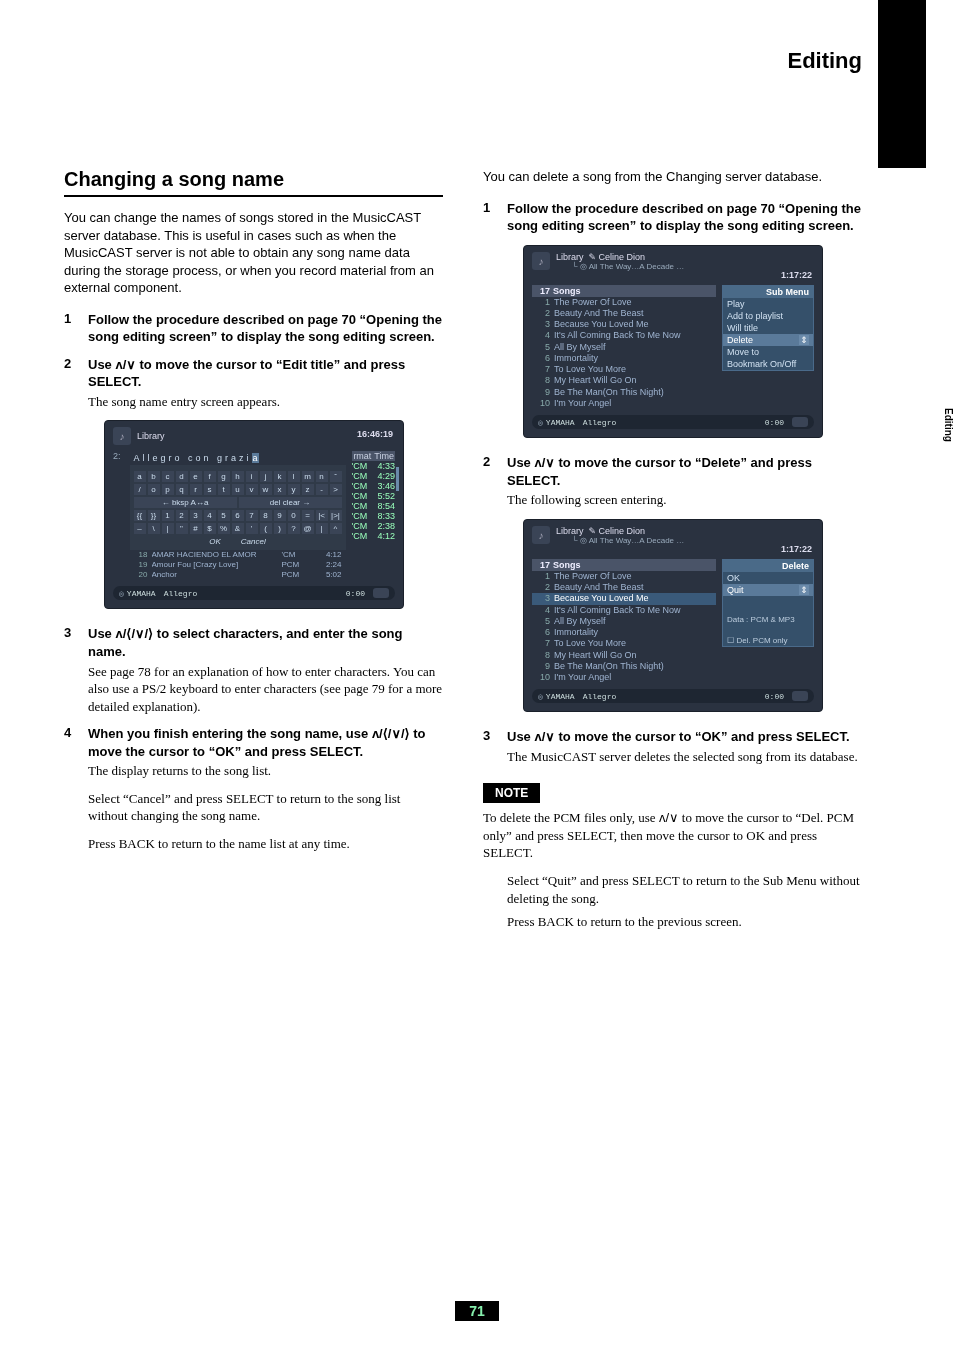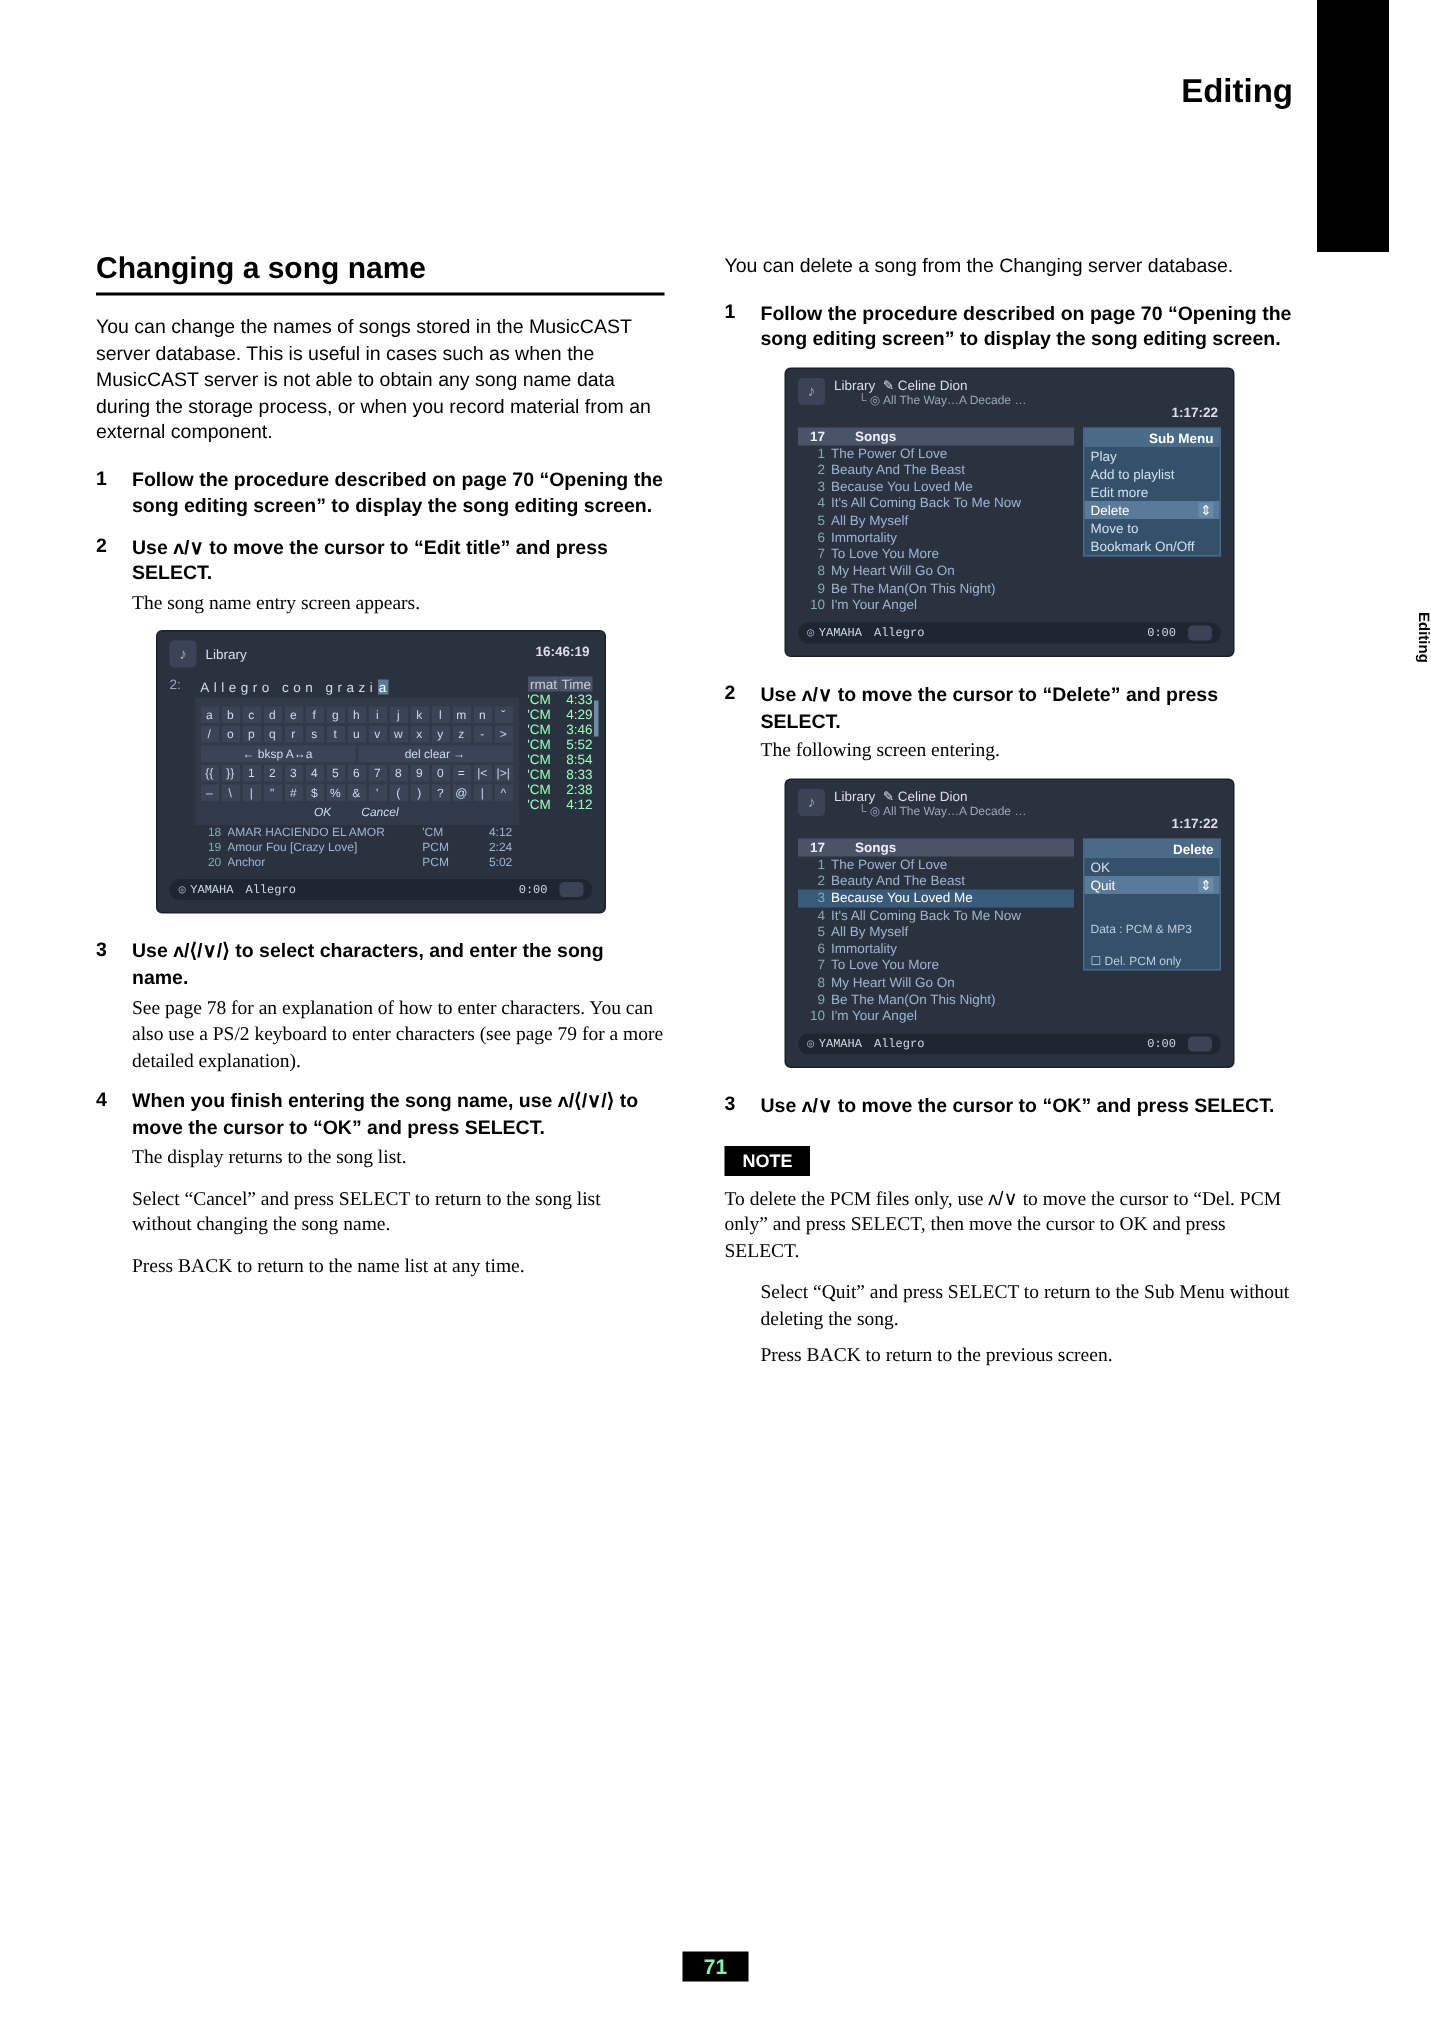--- a/index.html
+++ b/index.html
@@ -131,21 +131,21 @@
   .shot .crumb .sub { display: block; color: #9ab; font-size: 8px; margin-left: 16px; }
   .shot .time-tr { position: absolute; right: 10px; top: 24px; color: #dde; font-size: 9px; font-weight: bold; }
   .shot .content { display: flex; gap: 6px; }
   .shot .list { flex: 1; }
   .shot .list-head {
     background: #4a5468;
     padding: 1px 4px;
     font-weight: bold;
     color: #eef;
     display: flex;
-    gap: 20px;
+    gap: 3px;
   }
   .shot .row {
     display: flex;
     gap: 4px;
     padding: 0 4px;
     color: #9fb4d0;
     line-height: 1.25;
   }
   .shot .row .n { width: 14px; text-align: right; color: #8aa; }
   .shot .row .t { flex: 1; white-space: nowrap; overflow: hidden; }
@@ -544,21 +544,21 @@
                 <div class="row">
                   <span class="n">10</span>
                   <span class="t">I'm Your Angel</span>
                 </div>
               </div>
           </div>
           <div class="menu">
             <div class="mh">Sub Menu</div>
             <div class="mi">Play</div>
             <div class="mi">Add to playlist</div>
-            <div class="mi">Edit more</div>
+            <div class="mi">Will title</div>
             <div class="mi hl">
                 <span>Delete</span>
                 <span class="arrowbox">⇕</span>
               </div>
             <div class="mi">Move to</div>
             <div class="mi">Bookmark On/Off</div>
           </div>
         </div>
         <div class="bottombar">
           <span class="brand">YAMAHA</span>
@@ -657,20 +657,21 @@
           <span class="knob"></span>
         </div>
       </div>
 
       <div class="step">
         <div class="step-num">3</div>
         <div class="step-body">
           <div class="bold">
             <span>Use </span><span class="arrow-icon">ʌ/∨</span><span> to move the cursor to “OK” and press SELECT.</span>
           </div>
+          <div class="plain">The MusicCAST server deletes the selected song from its database.</div>
         </div>
       </div>
 
       <div class="note-label">NOTE</div>
       <p class="note-text">
         <span>To delete the PCM files only, use </span><span class="arrow-icon">ʌ/∨</span><span> to move the cursor to “Del. PCM only” and press SELECT, then move the cursor to OK and press SELECT.</span>
       </p>
       <div class="tail">
         <p class="tail-text">Select “Quit” and press SELECT to return to the Sub Menu without deleting the song.</p>
         <p class="tail-text">Press BACK to return to the previous screen.</p>

